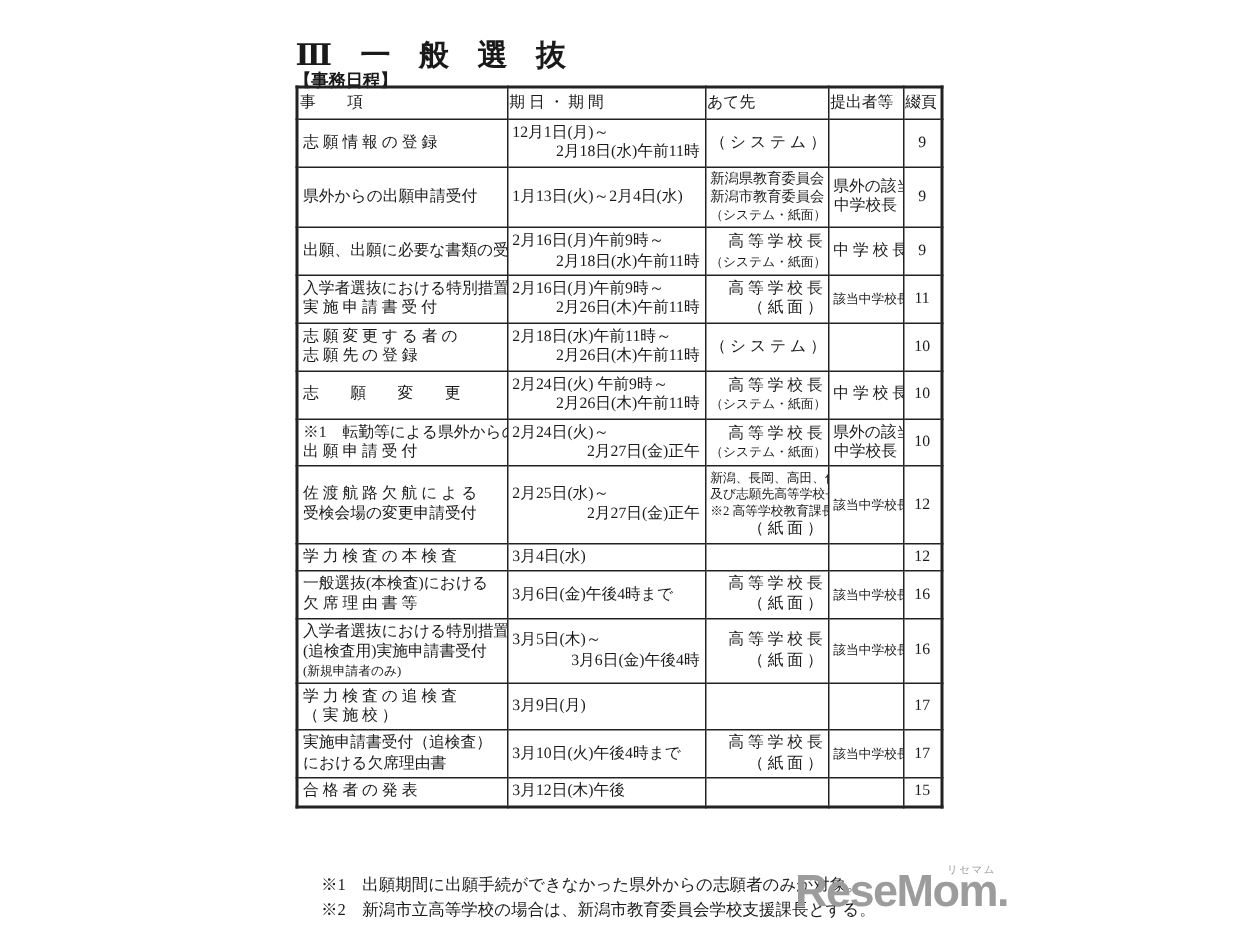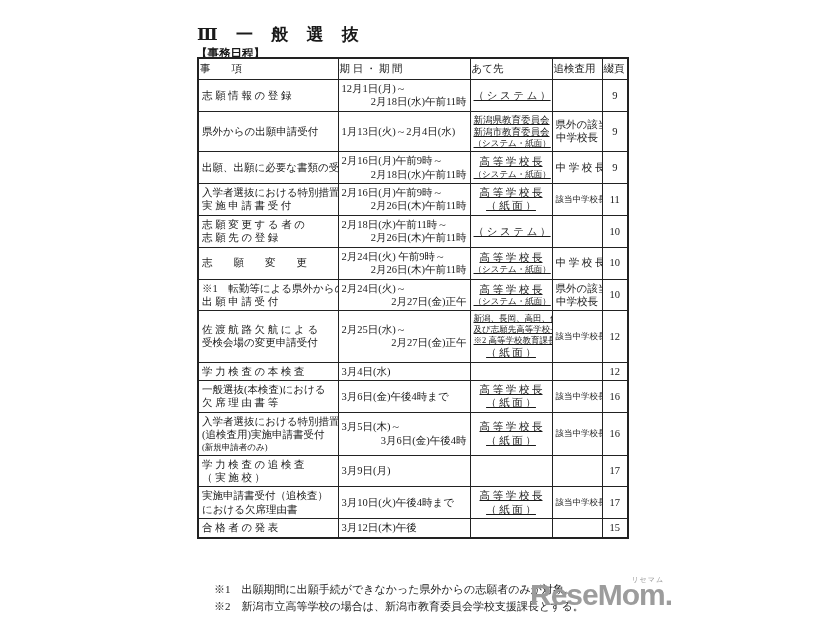--- a/index.html
+++ b/index.html
@@ -2,21 +2,21 @@
 <html><head>
 <meta charset="utf-8">
 <style>
   html,body { margin:0; padding:0; background:#ffffff; }
   .sheet {
     position:relative; width:826px; height:620px; background:#ffffff;
     font-family:"Liberation Serif","DejaVu Serif",serif; color:#1a1a1a; overflow:hidden;
   }
   .title {
     position:absolute; left:197px; top:23px;
-    font-size:17px; font-weight:bold; letter-spacing:7px; white-space:pre;
+    font-size:20px; font-weight:bold; letter-spacing:7px; white-space:pre;
   }
   .subtitle {
     position:absolute; left:196px; top:46px;
     font-size:11.5px; font-weight:bold;
   }
   table.sched {
     position:absolute; left:197px; top:57px; width:430px;
     border-collapse:collapse; table-layout:fixed;
     border:2px solid #222;
   }
@@ -24,21 +24,21 @@
     border:1px solid #222; vertical-align:middle;
     font-size:10.5px; line-height:1.28; overflow:hidden;
   }
   table.sched th { font-weight:normal; text-align:left; padding:3px 1px; height:14px; white-space:pre; }
   table.sched td { padding:2px 3px; }
   th.h-page { font-size:8px; padding:3px 0;margin-left:18px; }
   .c-item { text-align:left; white-space:pre; }
   .c-date { text-align:left; }
   .c-date .ln { white-space:nowrap; }
   .c-date .ln.tail { text-align:right; }
-  .c-dest { text-align:center; white-space:pre;text-decoration:underline; }
+  .c-dest { text-align:right; white-space:pre; }
   .c-sub  { text-align:center; font-size:10px; white-space:pre; }
   .c-page { text-align:center; }
   .ln.s { font-size:8.5px; letter-spacing:0; }
   .ln.m { font-size:9.5px; letter-spacing:0; }
   .fn {
     position:absolute; left:214px; font-size:11px; white-space:pre;
   }
   .watermark {
     position:absolute; left:530px; top:578px;
     font-family:"Liberation Sans","DejaVu Sans",sans-serif;
@@ -63,21 +63,21 @@
       <col style="width:132px">
       <col style="width:82px">
       <col style="width:50px">
       <col style="width:26px">
     </colgroup>
     <thead>
       <tr>
           <th class="h-item">事　　項</th>
           <th class="h-date">期 日 ・ 期 間</th>
           <th class="h-dest">あて先</th>
-          <th class="h-sub">追検査用</th>
+          <th class="h-sub">提出者等</th>
           <th class="h-page">綴頁</th>
         </tr>
     </thead>
     <tbody>
         <tr>
           <td class="c-item"><div class="ln">志 願 情 報 の 登 録</div></td>
           <td class="c-date">
             <div class="ln">12月1日(月)～</div>
             <div class="ln tail">2月18日(水)午前11時</div>
           </td>

